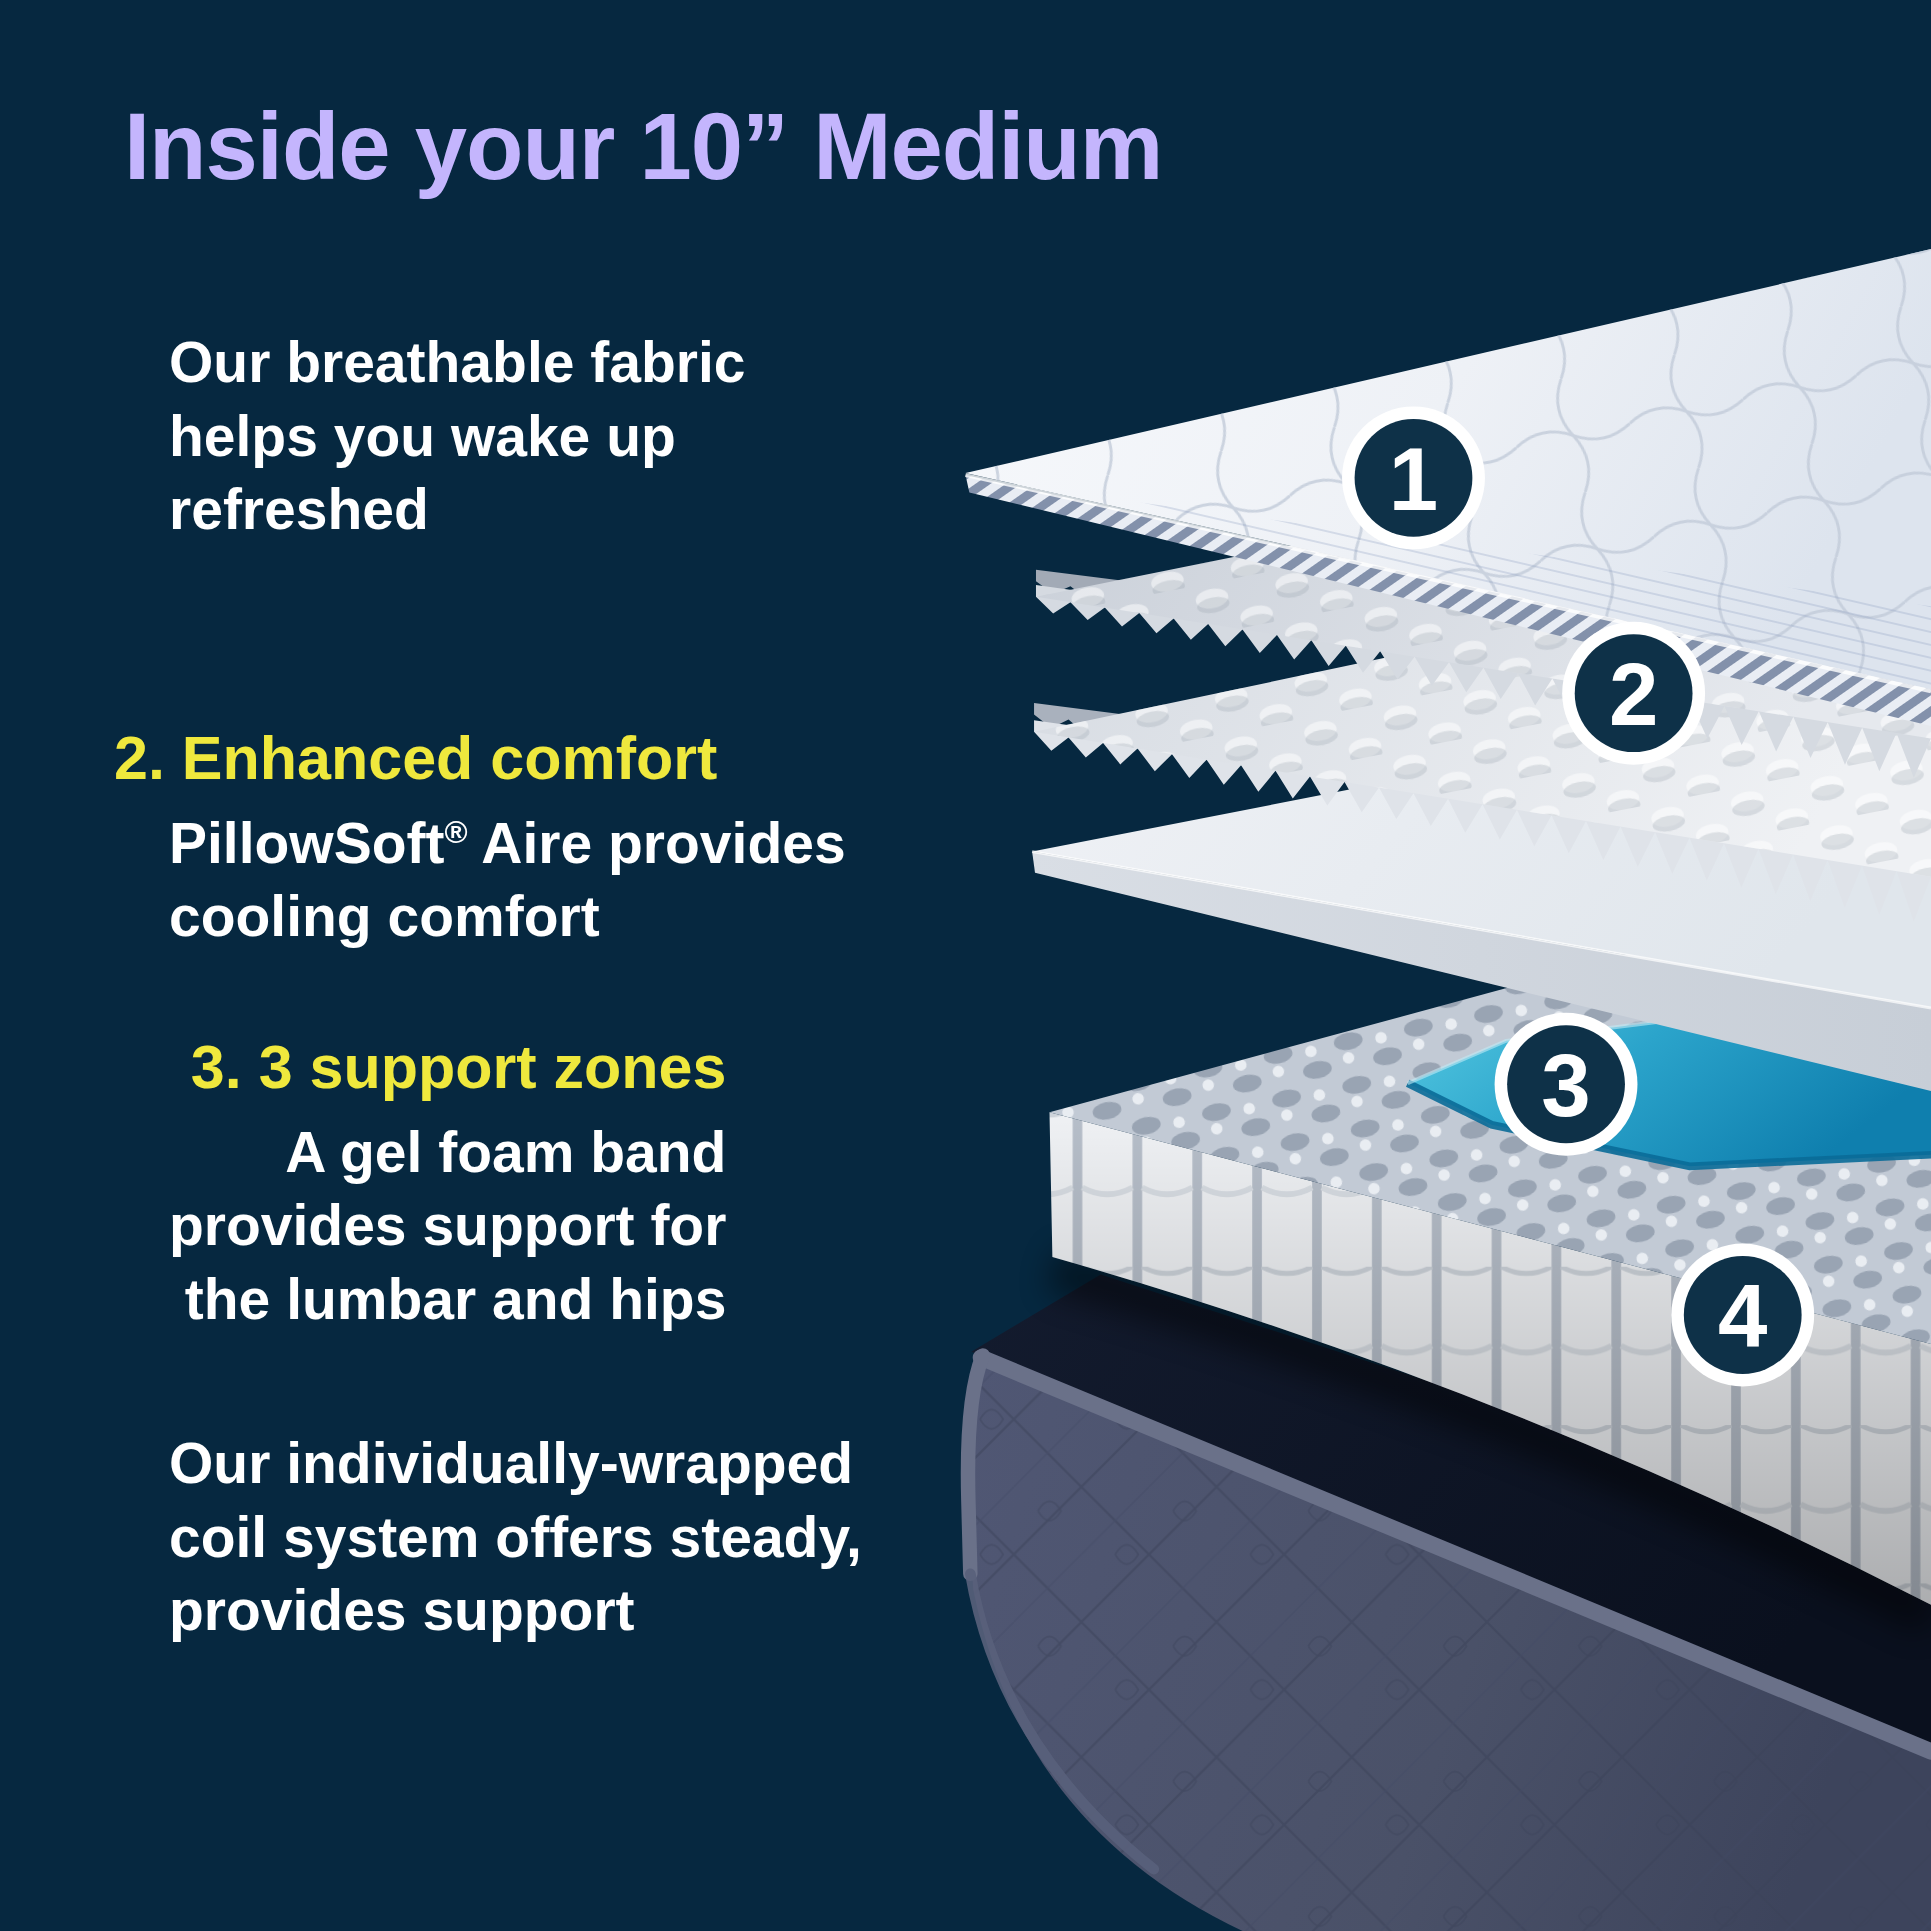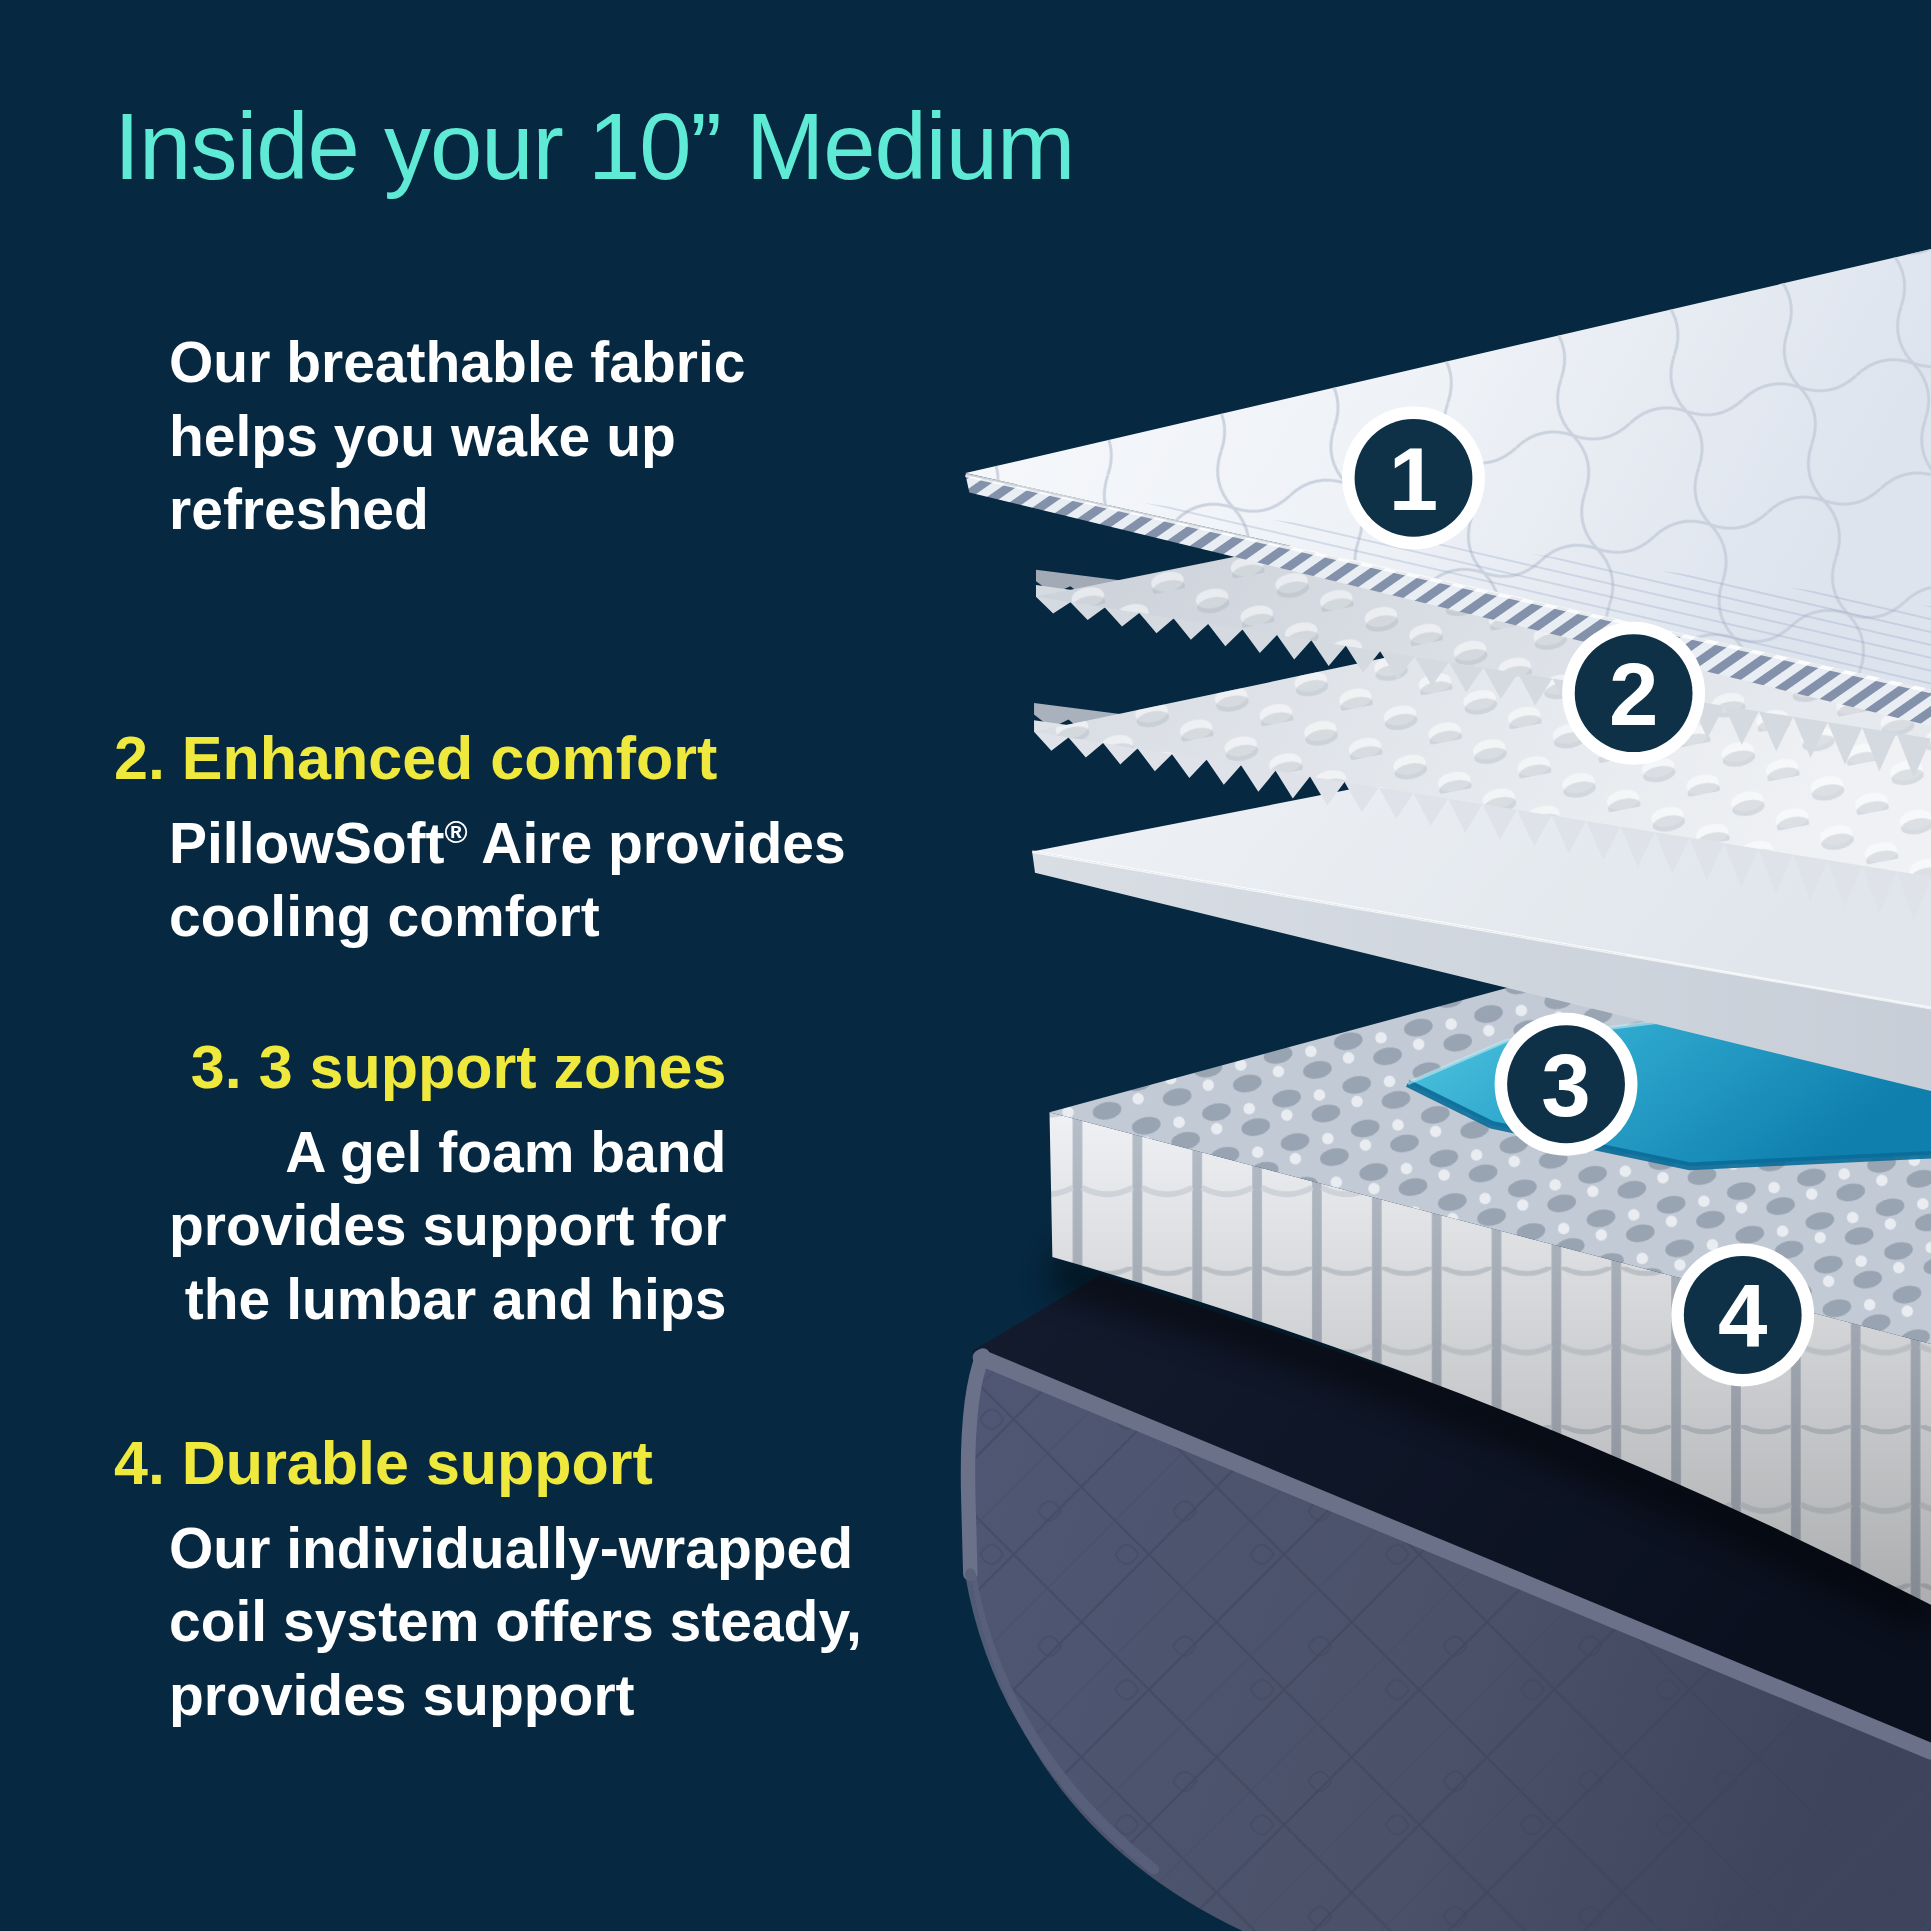--- a/index.html
+++ b/index.html
@@ -3,22 +3,22 @@
 <meta charset="utf-8">
 <style>
   html,body{margin:0;padding:0;background:#062840;}
   .canvas{
     position:relative;width:1931px;height:1931px;overflow:hidden;
     background:#062840;font-family:"Liberation Sans",sans-serif;
   }
   .diagram-svg{position:absolute;inset:0;z-index:1;}
   .text-layer{position:absolute;inset:0;z-index:2;}
   .page-title{
-    position:absolute;left:114px;top:93px;
-    font-size:94px;font-weight:400;color:#5eead4;letter-spacing:-1px;
+    position:absolute;left:124px;top:93px;
+    font-size:94px;font-weight:700;color:#c4b5fd;letter-spacing:-1px;
   }
   .section{position:absolute;left:114px;}
   .section h2{
     margin:0 0 11.6px 0;font-size:61px;font-weight:700;color:#efe83d;line-height:1.2;
   }
   .section .body{
     font-size:57px;font-weight:700;color:#ffffff;line-height:1.29;
     white-space:pre-line;padding-left:55px;
   }
   .section .body sup{font-size:0.55em;vertical-align:super;line-height:0;}
@@ -204,20 +204,19 @@
     </div>
 
     <div class="section s3">
       <h2>3. 3 support zones</h2>
       <div class="body">A gel foam band
 provides support for
 the lumbar and hips</div>
     </div>
 
     <div class="section s4">
-      <h2>4. Durable support</h2>
       <div class="body">Our individually-wrapped
 coil system offers steady,
 provides support</div>
     </div>
   </div>
 </div>
 
 
 </body></html>

